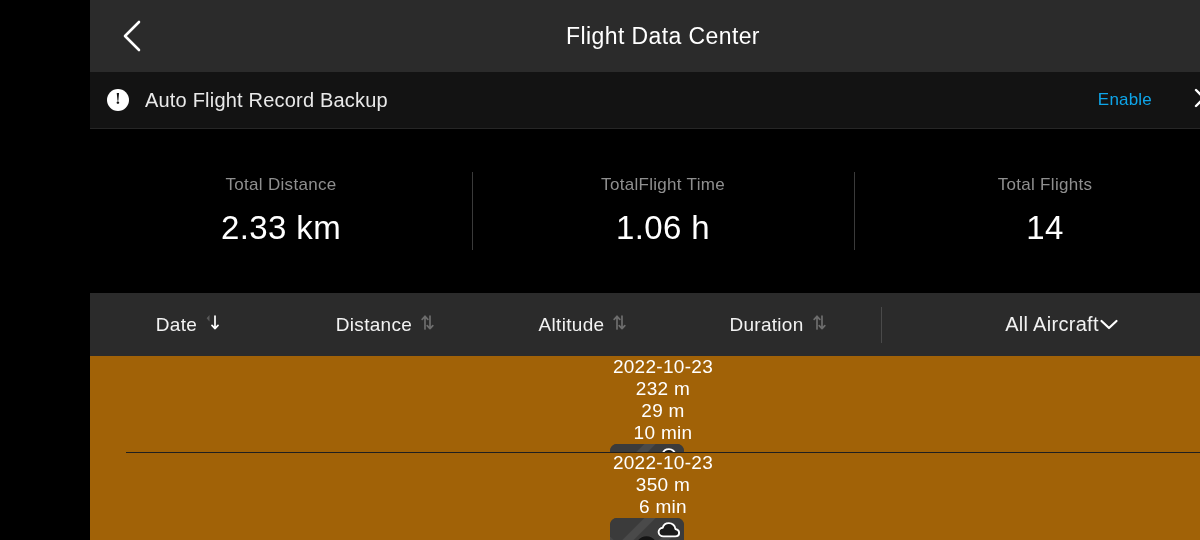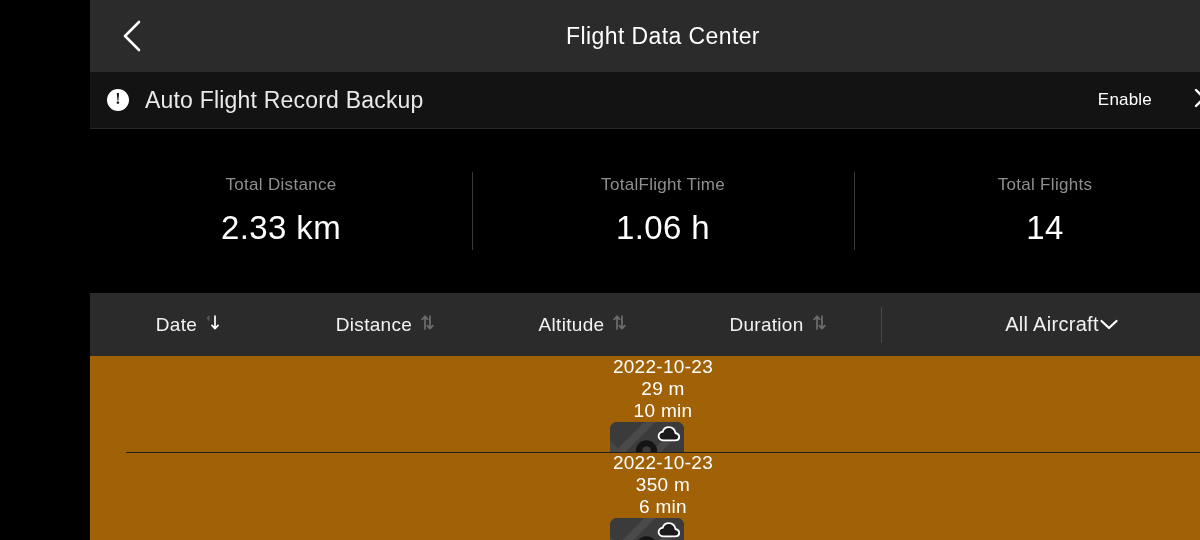--- a/index.html
+++ b/index.html
@@ -83,28 +83,28 @@
     align-items: center;
     justify-content: center;
     font-size: 16px;
     font-weight: bold;
     line-height: 1;
     flex: none;
   }
   .banner-icon span { display:block; transform: translateY(-1px); font-family:"Liberation Serif", serif; }
   .banner-text {
     margin-left: 16px;
-    font-size: 23px;
+    font-size: 20px;
     color: #e9e9e9;
     letter-spacing: 0.2px;
   }
   .banner-spacer { flex: 1 1 auto; }
   .banner-enable {
     font-size: 17px;
-    color: #ffffff;
+    color: #0ea5e9;
     cursor: pointer;
     letter-spacing: 0.2px;
   }
   .banner-close {
     width: 44px;
     height: 44px;
     margin-left: 30px;
     margin-right: 10px;
     display: flex;
     align-items: center;
@@ -342,20 +342,21 @@
         <span>
           <svg width="20" height="13" viewBox="0 0 20 13">
             <polyline points="2.5,3 10,10 17.5,3" fill="none" stroke="#ffffff" stroke-width="2.2" stroke-linecap="round" stroke-linejoin="round"></polyline>
           </svg>
         </span>
       </div>
     </div>
 
     <div class="row">
       <div class="cell c-date">2022-10-23</div>
+      <div class="cell c-distance">232 m</div>
       <div class="cell c-altitude">29 m</div>
       <div class="cell c-duration">10 min</div>
       <div class="cell-spacer"></div>
       <div class="thumb">
         <svg class="roads" width="74" height="74" viewBox="0 0 74 74">
           <rect width="74" height="74" fill="#3b3b3b"></rect>
           <line x1="-6" y1="46" x2="46" y2="-6" stroke="#4a4a4a" stroke-width="8"></line>
           <line x1="2" y1="74" x2="62" y2="14" stroke="#484848" stroke-width="7"></line>
           <line x1="-4" y1="20" x2="54" y2="78" stroke="#474747" stroke-width="8"></line>
           <line x1="0" y1="62" x2="74" y2="62" stroke="#444444" stroke-width="5"></line>

